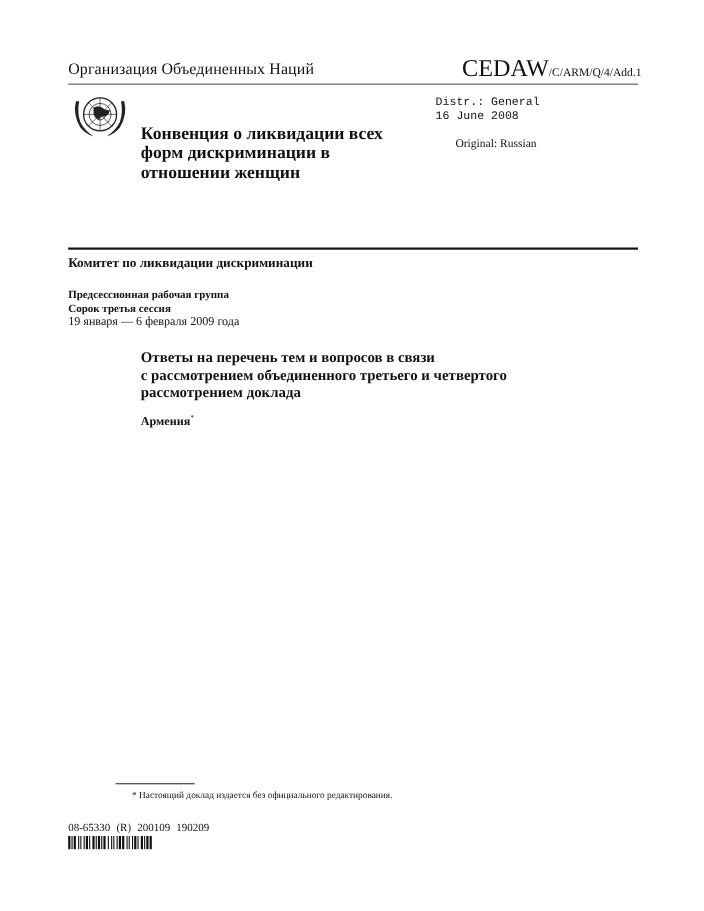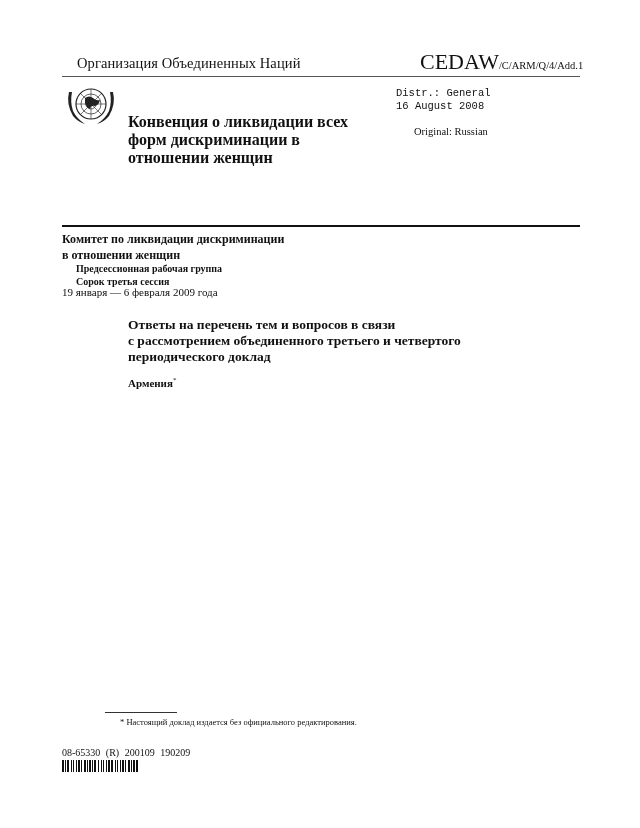--- a/index.html
+++ b/index.html
@@ -1,29 +1,29 @@
 <!DOCTYPE html>
 <html><head>
 <meta charset="utf-8">
 <style>
   html, body { margin: 0; padding: 0; background: #ffffff; }
   body { width: 640px; height: 828px; position: relative; overflow: hidden; font-family: "Liberation Serif", serif; color: #111; }
   .abs { position: absolute; }
-  .org { left: 77px; top: 55px; font-size: 14.5px; letter-spacing: 0.1px; }
+  .org { left: 62px; top: 55px; font-size: 14.5px; letter-spacing: 0.1px; }
   .symbol { left: 420px; top: 49px; white-space: nowrap; text-align: right; }
   .symbol .main { font-size: 22px; }
   .symbol .sub { font-size: 10.5px; }
   .rule-top { left: 62px; top: 76px; width: 518px; height: 1px; background: #555; }
   .logo { left: 63px; top: 82px; width: 56px; height: 46px; }
   .conv-title { left: 128px; top: 81px; font-size: 16px; font-weight: bold; line-height: 18px; width: 260px; margin-top: 32px; }
   .distr { left: 396px; top: 87px; font-size: 10.5px; line-height: 13px; font-family: Liberation Mono, monospace; }
   .original { left: 414px; top: 126px; font-size: 10.5px; }
   .rule-thick { left: 62px; top: 225px; width: 518px; height: 2px; background: #111; }
   .committee { left: 62px; top: 231px; font-size: 12px; font-weight: bold; line-height: 16px; }
-  .small-bold { left: 62px; top: 262px; font-size: 10px; font-weight: bold; line-height: 13px; margin-left: 14px; }
+  .small-bold { left: 62px; top: 262px; font-size: 10px; font-weight: bold; line-height: 13px; }
   .dates { left: 62px; top: 286px; font-size: 11px; }
   .resp-title { left: 128px; top: 317px; font-size: 13.5px; font-weight: bold; line-height: 16px; width: 420px; }
   .country { left: 128px; top: 376px; font-size: 11px; font-weight: bold; }
   .country sup { font-weight: normal; font-size: 7px; }
   .fn-rule { left: 105px; top: 712px; width: 72px; height: 1px; background: #333; }
   .footnote { left: 120px; top: 717px; font-size: 8.5px; }
   .doc-num { left: 62px; top: 747px; font-size: 10px; word-spacing: 3px; white-space: nowrap; text-align: right; }
   .barcode { left: 62px; top: 760px; width: 114px; height: 12px; display: flex; align-items: stretch; gap: 0; }
   .barcode span { display: block; background: #111; height: 100%; }
 </style>
@@ -58,40 +58,39 @@
 </div>
 
 <div class="abs conv-title">
   <div>Конвенция о ликвидации всех</div>
   <div>форм дискриминации в</div>
   <div>отношении женщин</div>
 </div>
 
 <div class="abs distr">
   <div>Distr.: General</div>
-  <div>16 August 2008</div>
+  <div>16 June 2008</div>
 </div>
 <div class="abs original">Original: Russian</div>
 
 <div class="abs rule-thick"></div>
 
 <div class="abs committee">
   <div>Комитет по ликвидации дискриминации</div>
-  <div>в отношении женщин</div>
 </div>
 <div class="abs small-bold">
   <div>Предсессионная рабочая группа</div>
   <div>Сорок третья сессия</div>
 </div>
 <div class="abs dates">19 января — 6 февраля 2009 года</div>
 
 <div class="abs resp-title">
   <div>Ответы на перечень тем и вопросов в связи</div>
   <div>с рассмотрением объединенного третьего и четвертого</div>
-  <div>периодического доклад</div>
+  <div>рассмотрением доклада</div>
 </div>
 
 <div class="abs country">
   <span>Армения</span><sup>*</sup>
 </div>
 
 <div class="abs fn-rule"></div>
 <div class="abs footnote">*  Настоящий доклад издается без официального редактирования.</div>
 
 <div class="abs doc-num">08-65330 (R)    200109    190209</div>

